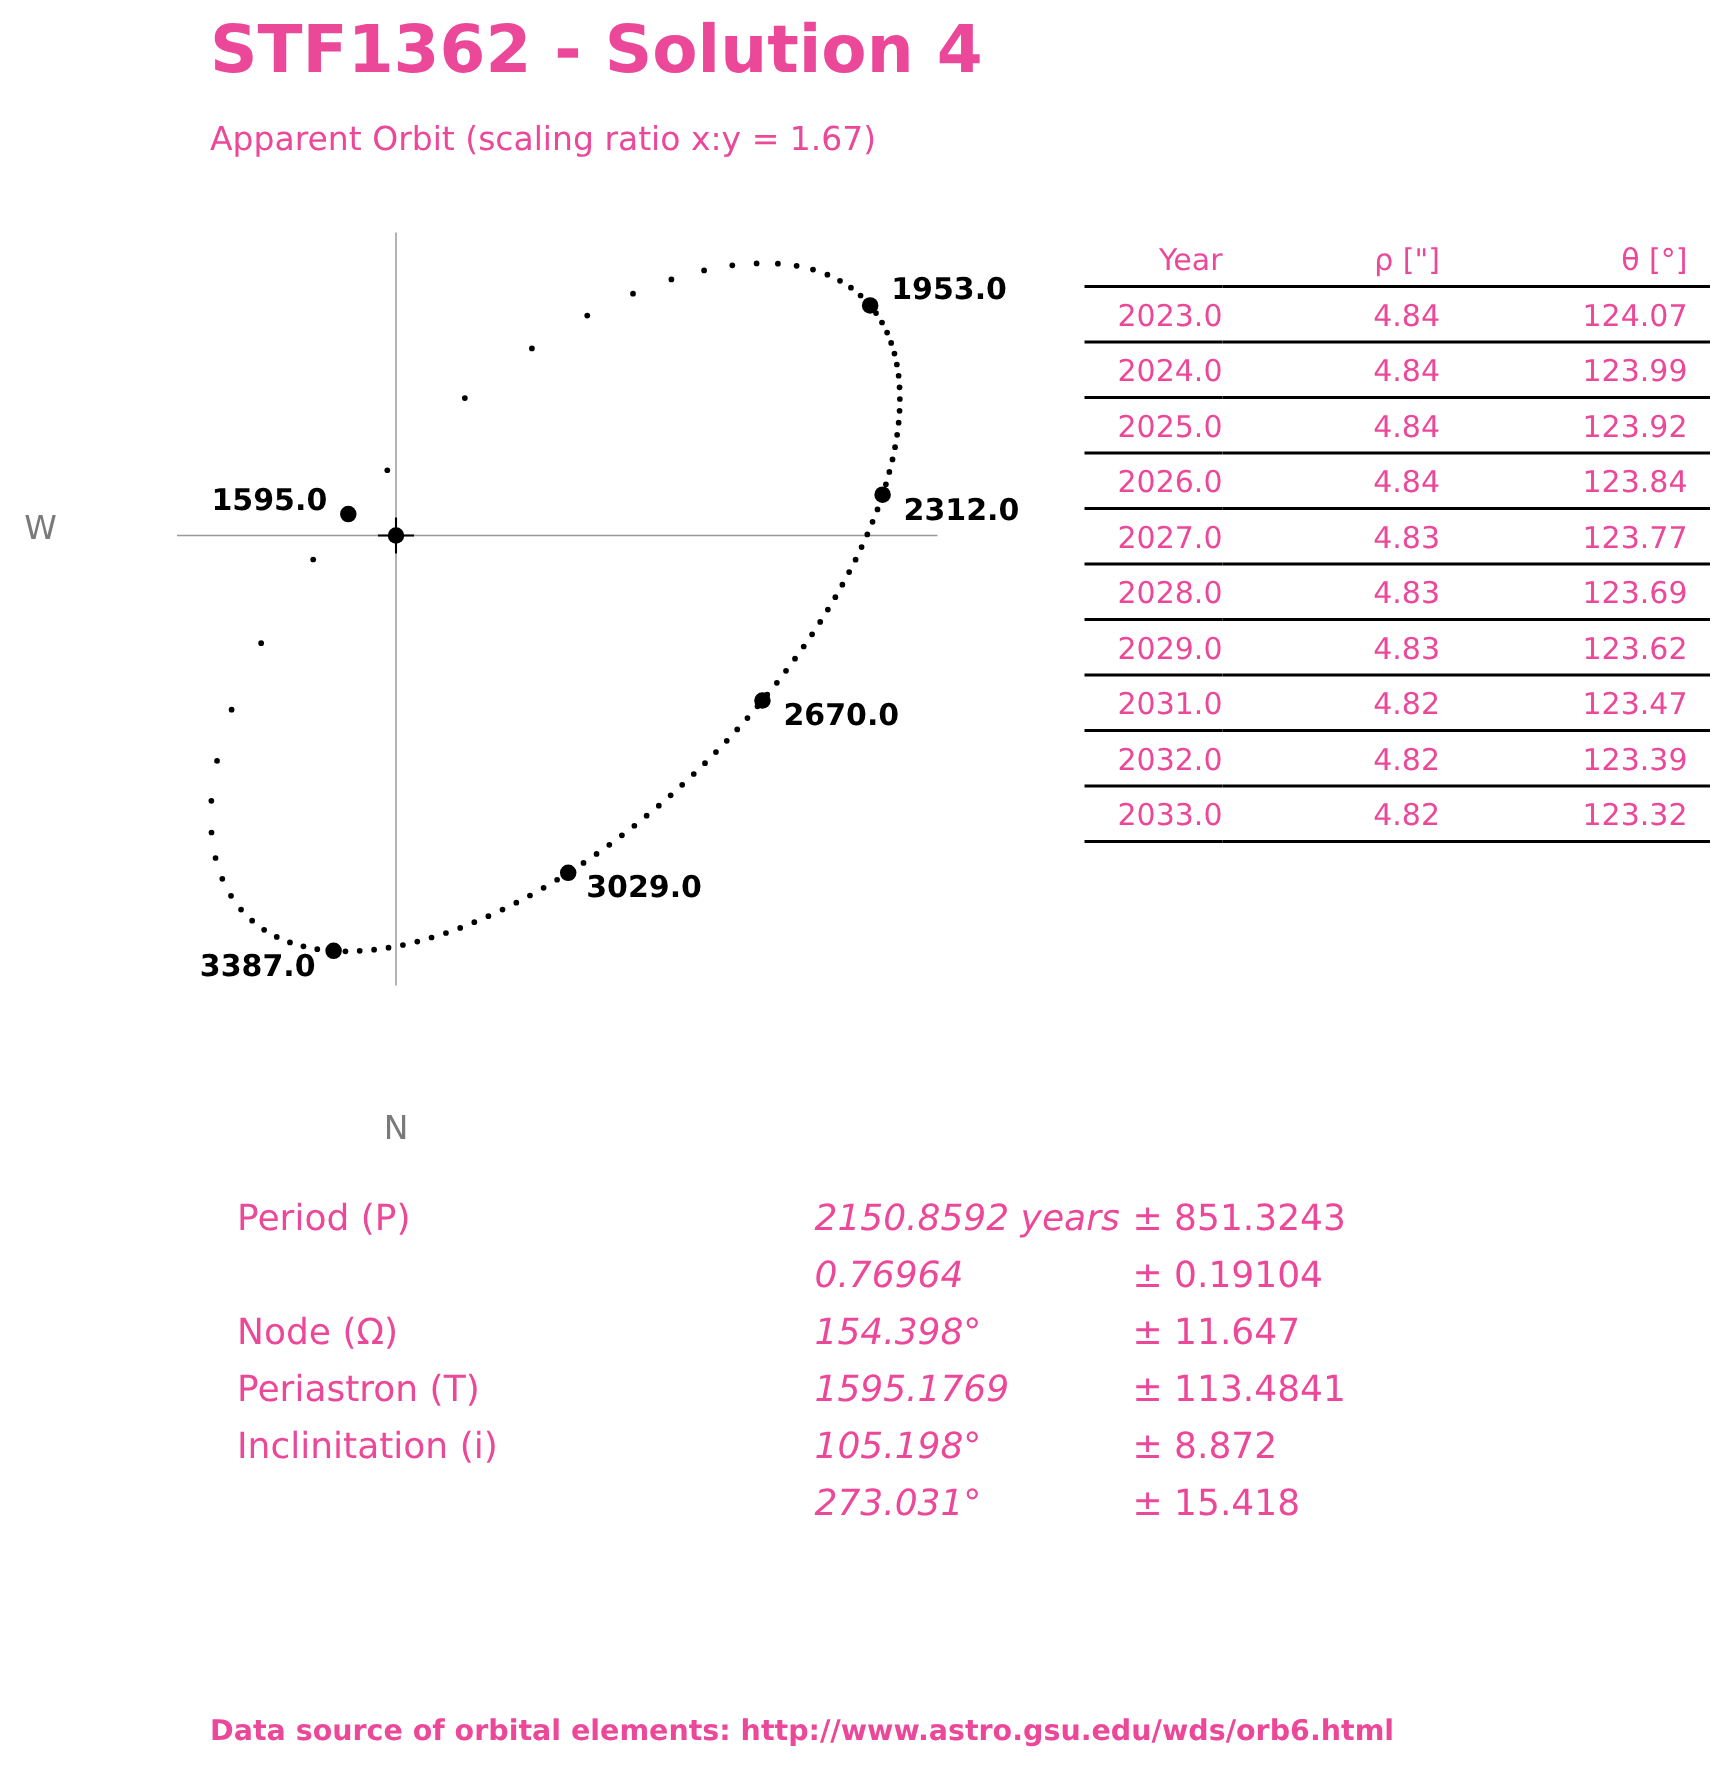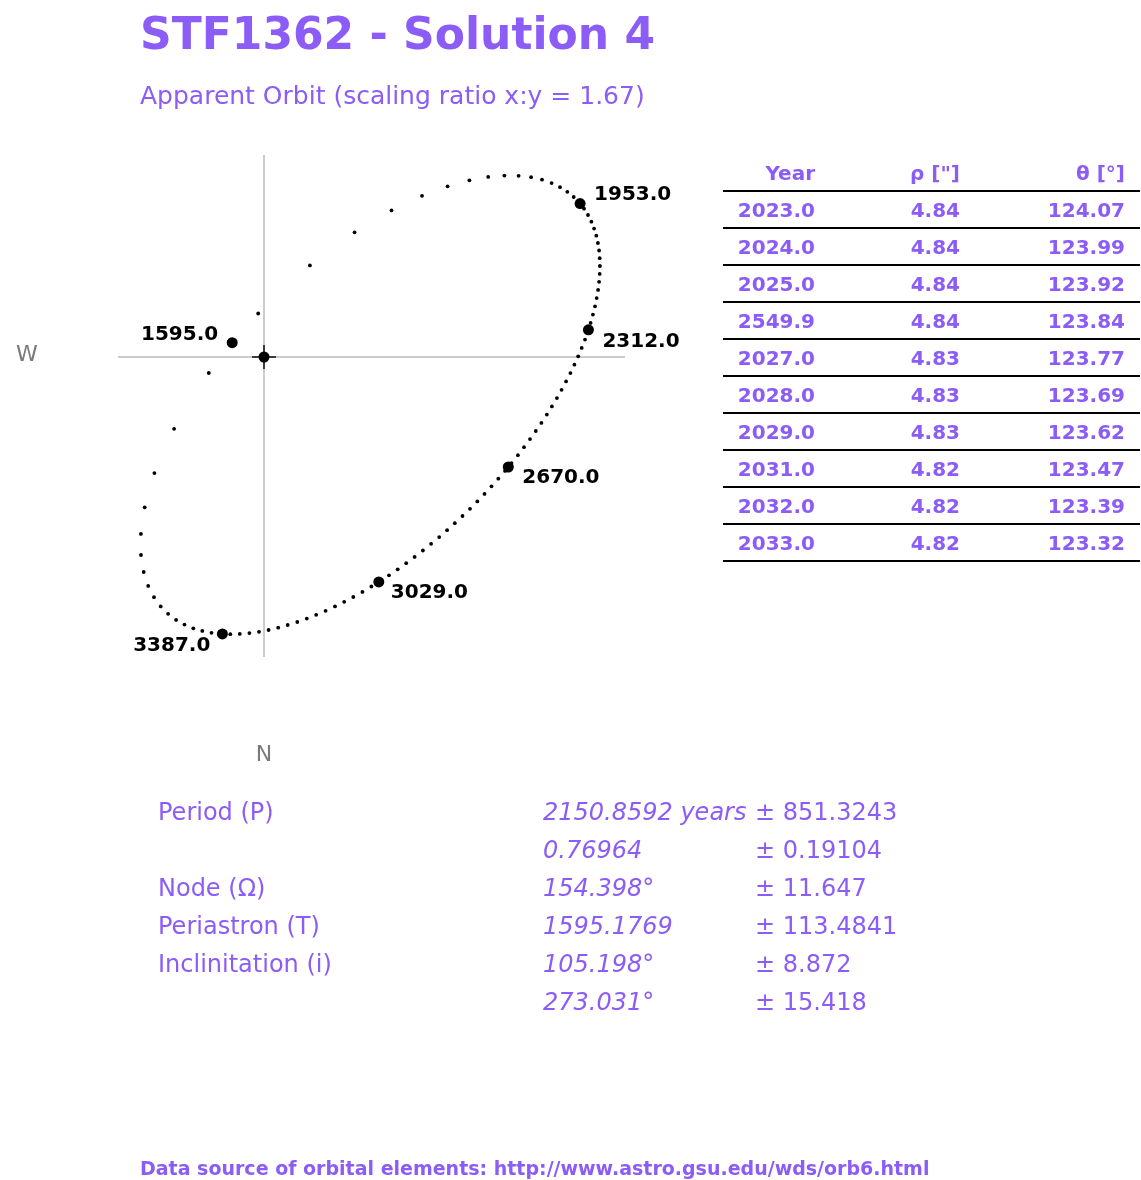--- a/index.html
+++ b/index.html
@@ -1,41 +1,41 @@
 <!DOCTYPE html>
 <html><head>
 <meta charset="utf-8">
 <style>
   html,body{margin:0;padding:0;background:#ffffff;}
   .page{
     position:relative;width:1141px;height:1180px;background:#ffffff;overflow:hidden;
-    font-family:"DejaVu Sans",sans-serif;color:#8b5cf6;
+    font-family:"DejaVu Sans",sans-serif;color:#ec4899;
   }
   .title{position:absolute;left:140px;top:8px;font-size:44px;font-weight:bold;white-space:nowrap;}
-  .subtitle{position:absolute;left:140px;top:81px;font-size:25px;white-space:nowrap;}
+  .subtitle{position:absolute;left:140px;top:81px;font-size:22px;white-space:nowrap;}
   svg.plot{position:absolute;left:0;top:0;}
   table.eph{
     position:absolute;left:723px;top:156px;width:402px;
     border-collapse:collapse;table-layout:fixed;font-size:20px;
   }
   table.eph th, table.eph td{
-    font-weight:bold;text-align:right;padding:0;white-space:nowrap;
+    font-weight:normal;text-align:right;padding:0;white-space:nowrap;
     border-bottom:2px solid #000;
   }
   table.eph th{height:34px;}
   table.eph td{height:35px;}
   table.eph .c1{width:92px;}
   table.eph .c2{width:145px;}
   table.eph .c3{width:165px;padding-right:15px;}
   .elements{position:absolute;left:158px;top:793px;width:940px;font-size:24px;}
   .elements .row{position:relative;height:38px;line-height:38px;white-space:nowrap;}
   .elements .lab{position:absolute;left:0;}
   .elements .val{position:absolute;left:385px;font-style:italic;}
   .elements .err{position:absolute;left:597px;}
-  .footer{position:absolute;left:140px;top:1143px;font-size:19px;font-weight:bold;white-space:nowrap;margin-top:14px;}
+  .footer{position:absolute;left:140px;top:1143px;font-size:19px;font-weight:bold;white-space:nowrap;}
 </style>
 </head>
 <body>
 
 <div class="page">
 
   <div class="title">STF1362 - Solution 4</div>
   <div class="subtitle">Apparent Orbit (scaling ratio x:y = 1.67)</div>
 
   <svg class="plot" id="orbit-plot" xmlns="http://www.w3.org/2000/svg" width="700" height="780">
@@ -178,21 +178,21 @@
           <td class="c1">2024.0</td>
           <td class="c2">4.84</td>
           <td class="c3">123.99</td>
         </tr>
         <tr>
           <td class="c1">2025.0</td>
           <td class="c2">4.84</td>
           <td class="c3">123.92</td>
         </tr>
         <tr>
-          <td class="c1">2549.9</td>
+          <td class="c1">2026.0</td>
           <td class="c2">4.84</td>
           <td class="c3">123.84</td>
         </tr>
         <tr>
           <td class="c1">2027.0</td>
           <td class="c2">4.83</td>
           <td class="c3">123.77</td>
         </tr>
         <tr>
           <td class="c1">2028.0</td>

